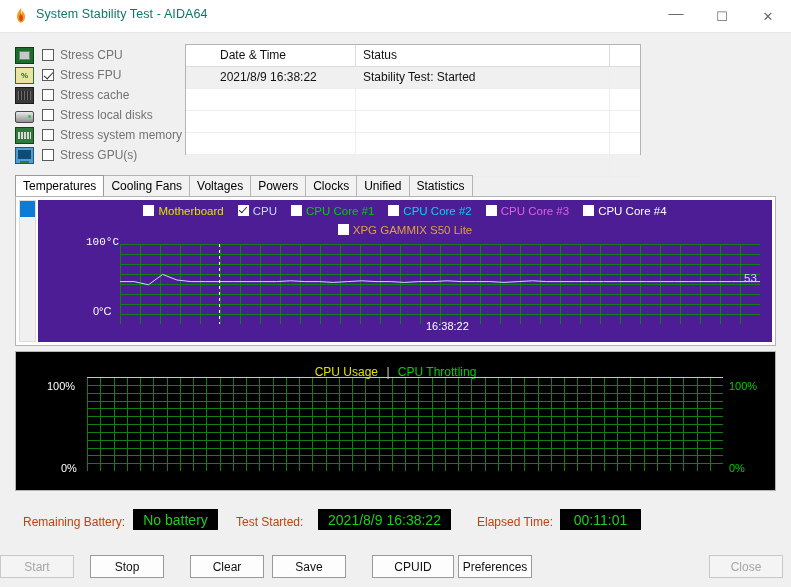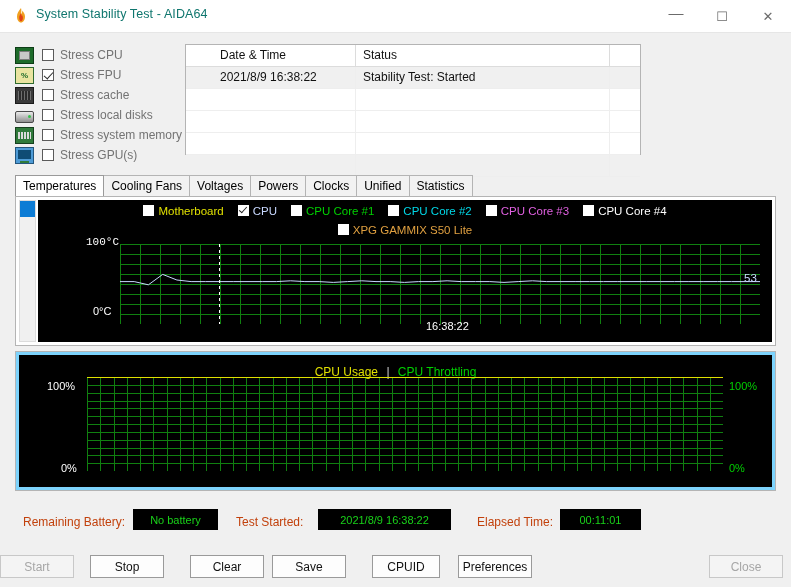--- a/index.html
+++ b/index.html
@@ -114,21 +114,21 @@
   #graph1{
     position:absolute;left:15px;top:163px;width:761px;height:150px;
     background:#ffffff;border:1px solid #b4b4b4;box-sizing:border-box;
   }
   #g1-scroll{
     position:absolute;left:3px;top:3px;width:17px;height:142px;
     background:#f0f0f0;border:1px solid #dcdcdc;box-sizing:border-box;
   }
   #g1-thumb{position:absolute;left:0;top:0;width:15px;height:16px;background:#0c7cd5;}
   #g1-canvas{
-    position:absolute;left:22px;top:3px;right:3px;bottom:3px;background:#000000;
+    position:absolute;left:22px;top:3px;right:3px;bottom:3px;background:#4c1d95;
     overflow:hidden;
   }
   .legend-row{
     position:absolute;left:0;width:100%;text-align:center;
     font-size:11.5px;white-space:nowrap;
   }
   .lg-item{display:inline-block;margin:0 7px;vertical-align:middle;}
   .lg-box{
     display:inline-block;width:11px;height:11px;background:#ffffff;
     vertical-align:-2px;margin-right:4px;position:relative;
@@ -138,35 +138,35 @@
     border:solid #222;border-width:0 1.5px 1.5px 0;transform:rotate(42deg);
   }
   .lg-txt{vertical-align:middle;}
   .axis-lab{
     position:absolute;color:#ffffff;font-size:11px;font-family:"Liberation Sans",sans-serif;
   }
   .val-lab{position:absolute;font-size:11.5px;}
   
   #graph2{
     position:absolute;left:15px;top:318px;width:761px;height:140px;
-    background:#7dd3fc;border:1px solid #b4b4b4;box-sizing:border-box;
+    background:#000000;border:1px solid #b4b4b4;box-sizing:border-box;
   }
   #g2-canvas{
     position:absolute;left:3px;top:3px;right:3px;bottom:3px;background:#000;overflow:hidden;
   }
   #g2-title{
     position:absolute;left:0;top:10px;width:100%;text-align:center;font-size:12px;
   }
   
   #statusbar{position:absolute;left:0;top:470px;width:791px;height:40px;}
   .st-label{position:absolute;font-size:12px;color:#c2410c;top:12px;}
   .st-value{
     position:absolute;top:6px;height:21px;background:#000;
     display:flex;align-items:center;justify-content:center;
-    font-size:11px;color:#19d219;font-family:"Liberation Sans",sans-serif;
+    font-size:14px;color:#19d219;font-family:"Liberation Sans",sans-serif;
   }
   
   #buttonbar{
     position:absolute;left:0;top:547px;width:791px;height:40px;background:#f0f0f0;
   }
   .btn{
     position:absolute;top:8px;height:23px;box-sizing:border-box;
     background:#fdfdfd;border:1px solid #9a9a9a;
     font-size:12px;color:#111;
     display:flex;align-items:center;justify-content:center;
@@ -426,16 +426,16 @@
     <div class="st-label" style="left:477px;">Elapsed Time:</div>
     <div class="st-value" style="left:560px;width:81px;">00:11:01</div>
   </div>
 </div>
 
 <div id="buttonbar">
     <div class="btn disabled" style="left: 0; width: 74px;">Start</div>
     <div class="btn" style="left: 90px; width: 74px;">Stop</div>
     <div class="btn" style="left: 190px; width: 74px;">Clear</div>
     <div class="btn" style="left: 272px; width: 74px;">Save</div>
-    <div class="btn" style="left: 372px; width: 68px;">CPUID</div>
+    <div class="btn" style="left: 372px; width: 82px;">CPUID</div>
     <div class="btn" style="left: 458px; width: 74px;">Preferences</div>
     <div class="btn disabled" style="left: 709px; width: 74px;">Close</div>
   </div>
 
 </body></html>

